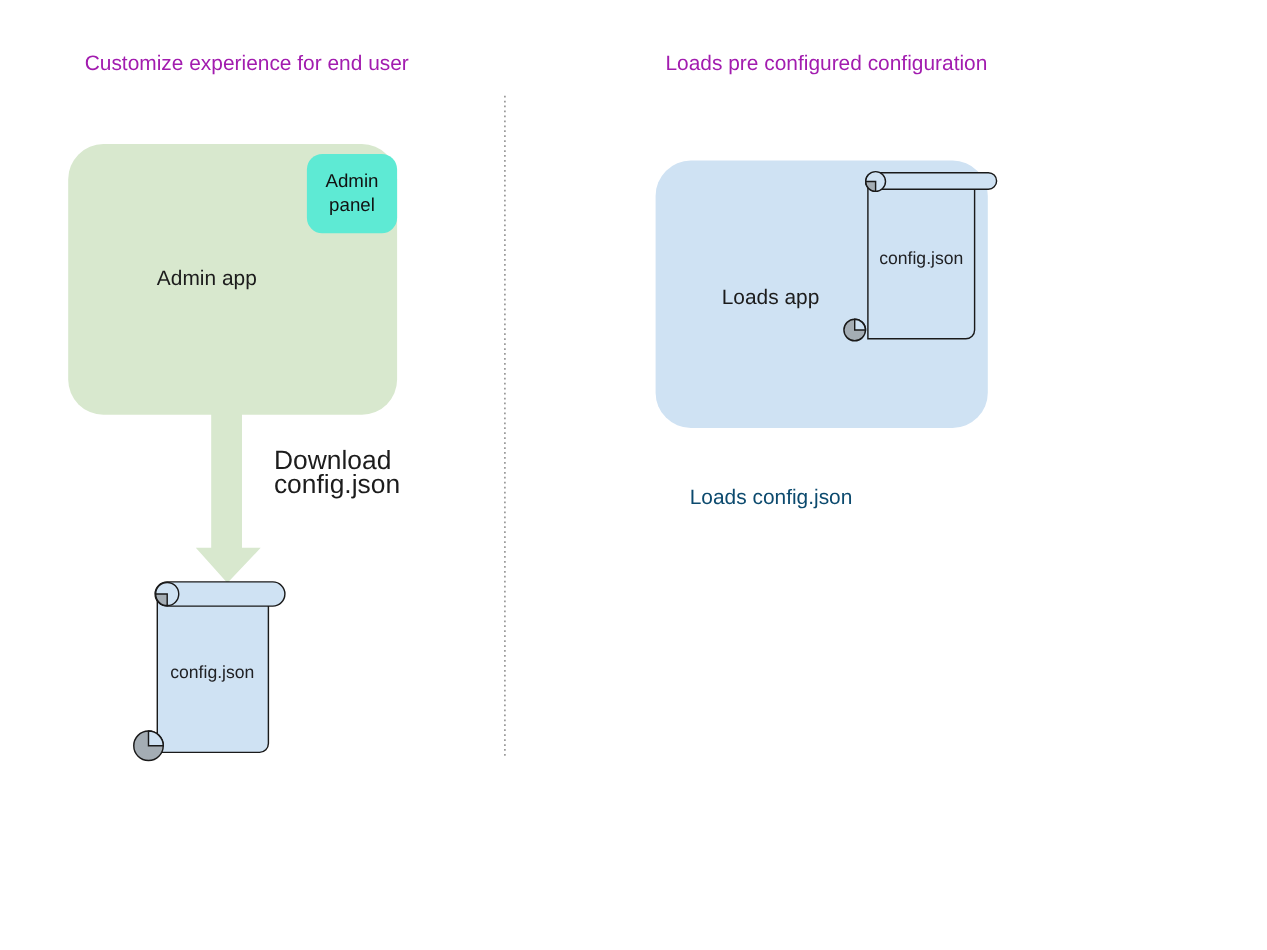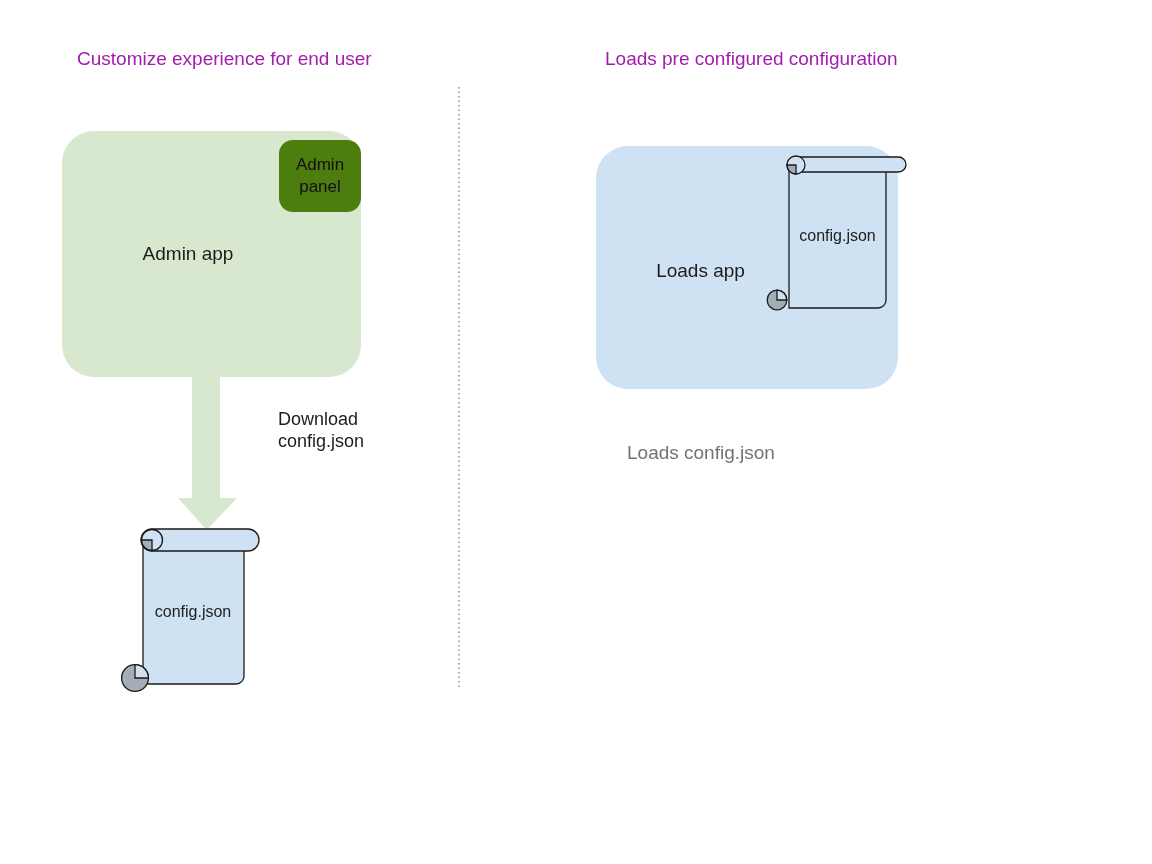--- a/index.html
+++ b/index.html
@@ -23,41 +23,41 @@
   .right-title{left:605px;top:48px;text-align:center;}
 
   .divider{left:455px;top:86px;}
 
   .admin-app-box{
     left:62px;top:131px;width:299px;height:246px;
     background:#d8e8ce;border-radius:32px;
   }
   .admin-panel{
     left:279px;top:140px;width:82px;height:72px;
-    background:#4d7c0f;border-radius:14px;
+    background:#5eead4;border-radius:14px;
     display:flex;align-items:center;justify-content:flex-end;
     text-align:center;font-size:17px;line-height:22px;color:#111111;
   }
   .app-label{
     position:absolute;font-size:19px;line-height:22px;
     text-align:center;color:#1c1c1c;white-space:nowrap;
   }
   .admin-app-label{left:62px;top:243px;width:252px;}
   .demo-app-label{left:596px;top:260px;width:209px;}
 
   .arrow-svg{left:170px;top:376px;}
 
   .download-label{
     left:249px;top:408px;
-    font-size:18px;line-height:22px;
-    white-space:pre-line;color:#1c1c1c;margin-left:29px;
+    font-size:24px;line-height:22px;
+    white-space:pre-line;color:#1c1c1c;
   }
   .caption{
     left:627px;top:442px;
-    font-size:19px;line-height:22px;color:#737373;white-space:nowrap;
+    font-size:19px;line-height:22px;color:#0c4a6e;white-space:nowrap;
   }
 
   .demo-app-box{
     left:596px;top:146px;width:302px;height:243px;
     background:#cfe2f3;border-radius:32px;
   }
 
   .scroll-left{left:118px;top:525px;}
   .scroll-right{left:762px;top:151px;}
 

